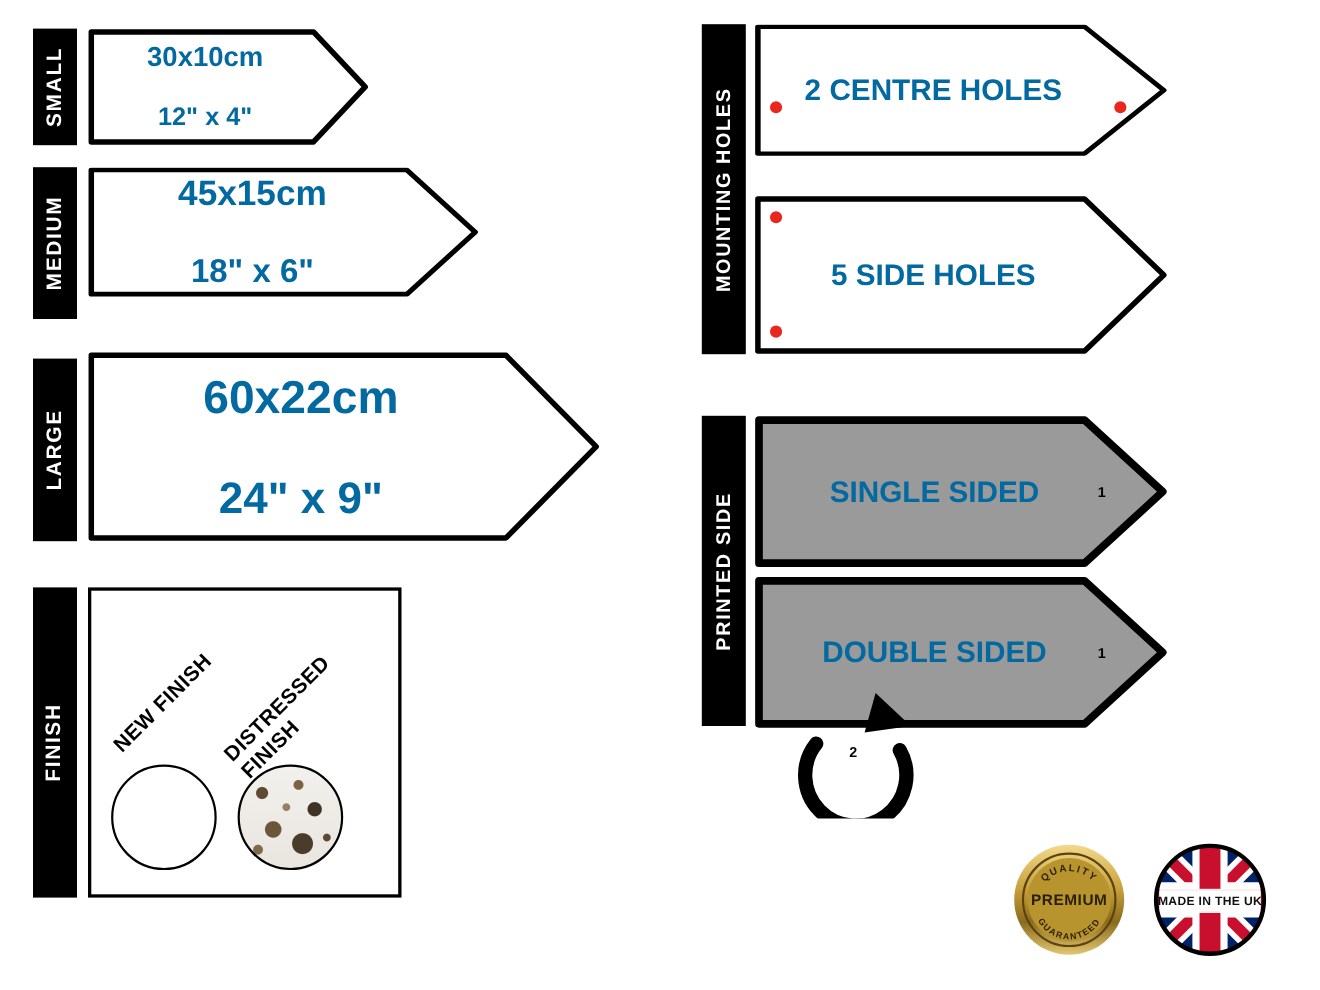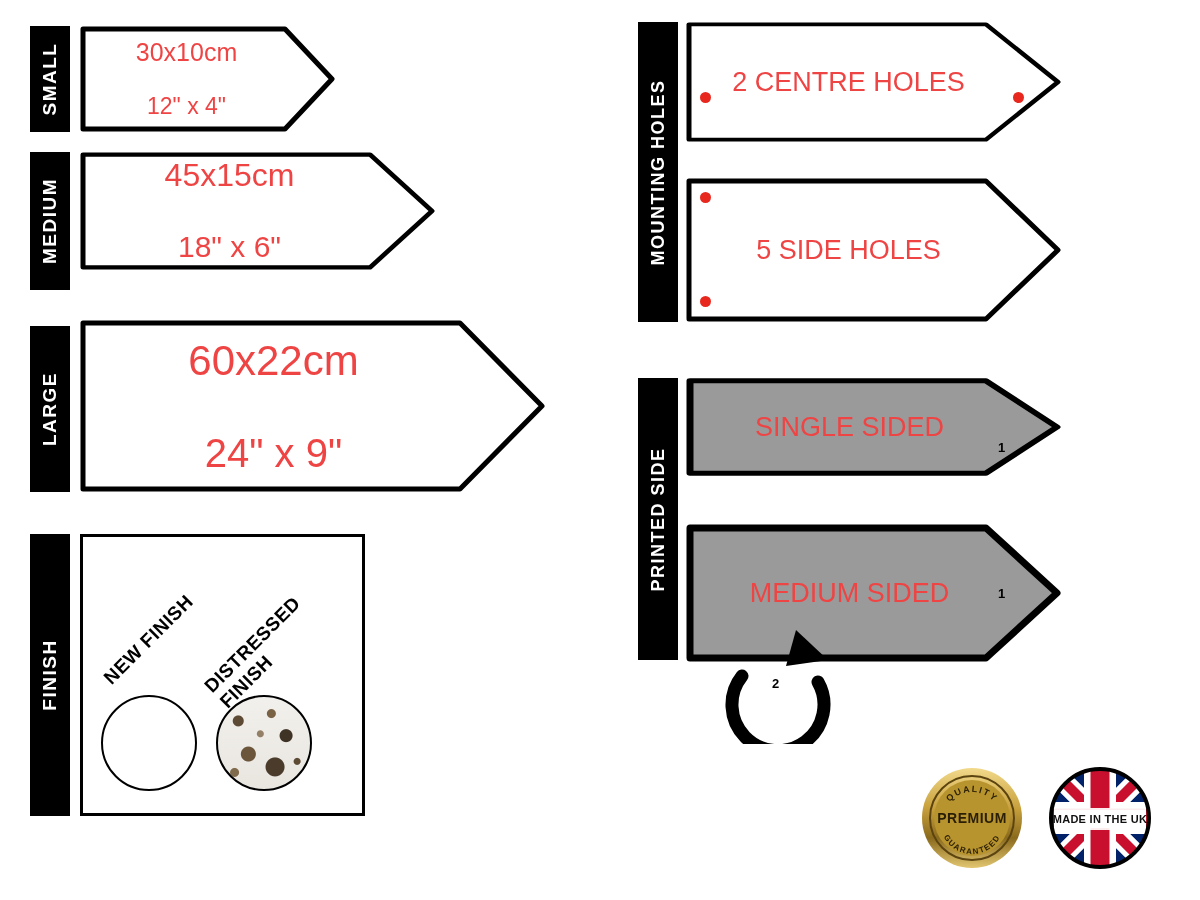--- a/index.html
+++ b/index.html
@@ -42,22 +42,22 @@
     display: flex;
     align-items: center;
     justify-content: center;
     text-align: center;
     box-sizing: border-box;
   }
   .sign .sign-text {
     position: relative;
     z-index: 2;
     line-height: 1.12;
-    color: #ef4444;
-    font-weight: 400;
+    color: #0369a1;
+    font-weight: 700;
     white-space: pre-line;
   }
   .sign svg {
     position: absolute;
     inset: 0;
     width: 100%;
     height: 100%;
     z-index: 1;
   }
 
@@ -218,33 +218,33 @@
     </svg>
     <div class="hole" style="left:14px; top:14px;"></div>
     <div class="hole" style="left:14px; top:118px;"></div>
     <div class="sign-text" style="font-size:27px; padding-right:50px;">5 SIDE HOLES</div>
   </div>
 
   <div class="vlabel" style="left:638px; top:378px; width:40px; height:282px; font-size:18px;">
     <span>PRINTED SIDE</span>
   </div>
 
-  <div class="sign" style="left:686px; top:378px; width:375px; height:98px;">
+  <div class="sign" style="left:686px; top:378px; width:375px; height:138px;">
     <svg viewBox="0 0 375 138" preserveAspectRatio="none">
       <polygon points="4,4 300,4 371,69 300,134 4,134" fill="#9a9a9a" stroke="#000000" stroke-width="7" stroke-linejoin="round"></polygon>
     </svg>
     <div class="sign-text" style="font-size:27px; padding-right:48px;">SINGLE SIDED</div>
     <div class="side-num" style="left:312px; top:62px;">1</div>
   </div>
 
   <div class="sign" style="left:686px; top:524px; width:375px; height:138px;">
     <svg viewBox="0 0 375 138" preserveAspectRatio="none">
       <polygon points="4,4 300,4 371,69 300,134 4,134" fill="#9a9a9a" stroke="#000000" stroke-width="7" stroke-linejoin="round"></polygon>
     </svg>
-    <div class="sign-text" style="font-size:27px; padding-right:48px;">MEDIUM SIDED</div>
+    <div class="sign-text" style="font-size:27px; padding-right:48px;">DOUBLE SIDED</div>
     <div class="side-num" style="left:312px; top:62px;">1</div>
   </div>
 
   <svg class="rotate-arrow" style="left:722px; top:614px; width:130px; height:130px;" viewBox="0 0 130 130">
     <path d="M20,62 a46,46 0 1,0 76,6" fill="none" stroke="#000000" stroke-width="13" stroke-linecap="round"></path>
     <polygon points="74,16 106,46 64,52" fill="#000000"></polygon>
   </svg>
   <div class="rotate-num" style="left:772px; top:676px;">2</div>
 
   <svg class="badge" style="left:920px; top:766px; width:104px; height:104px;" viewBox="0 0 104 104">

